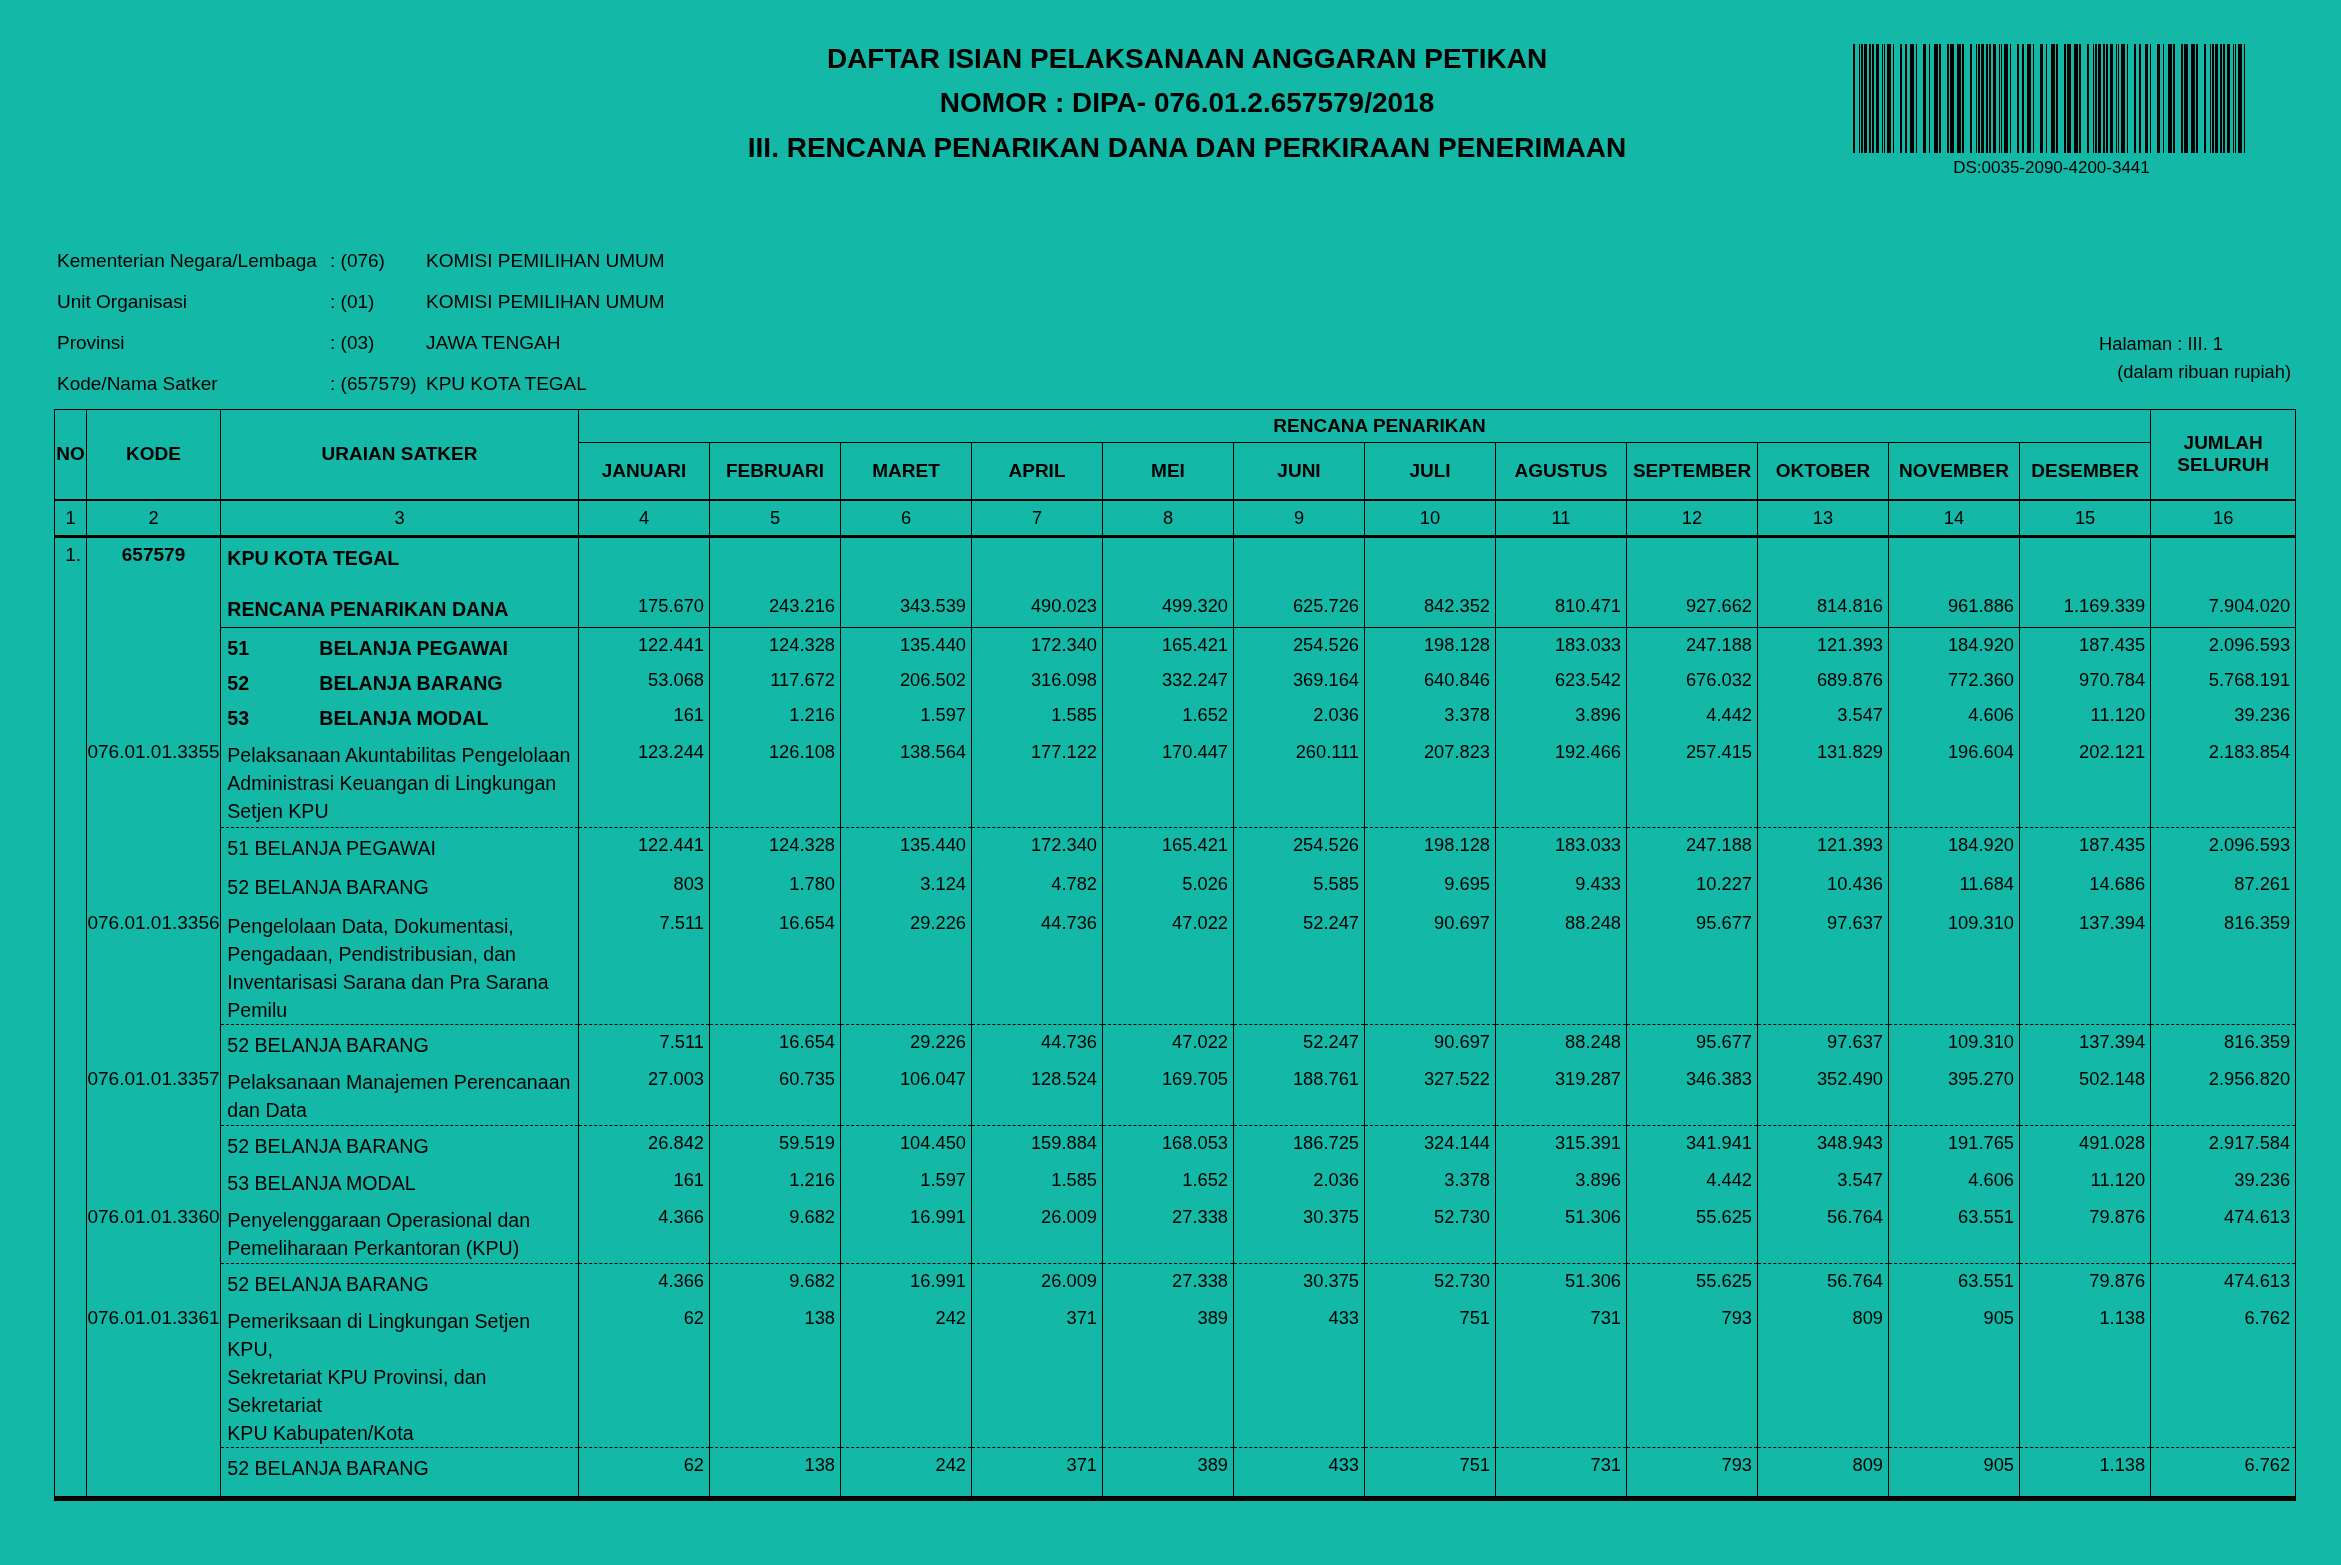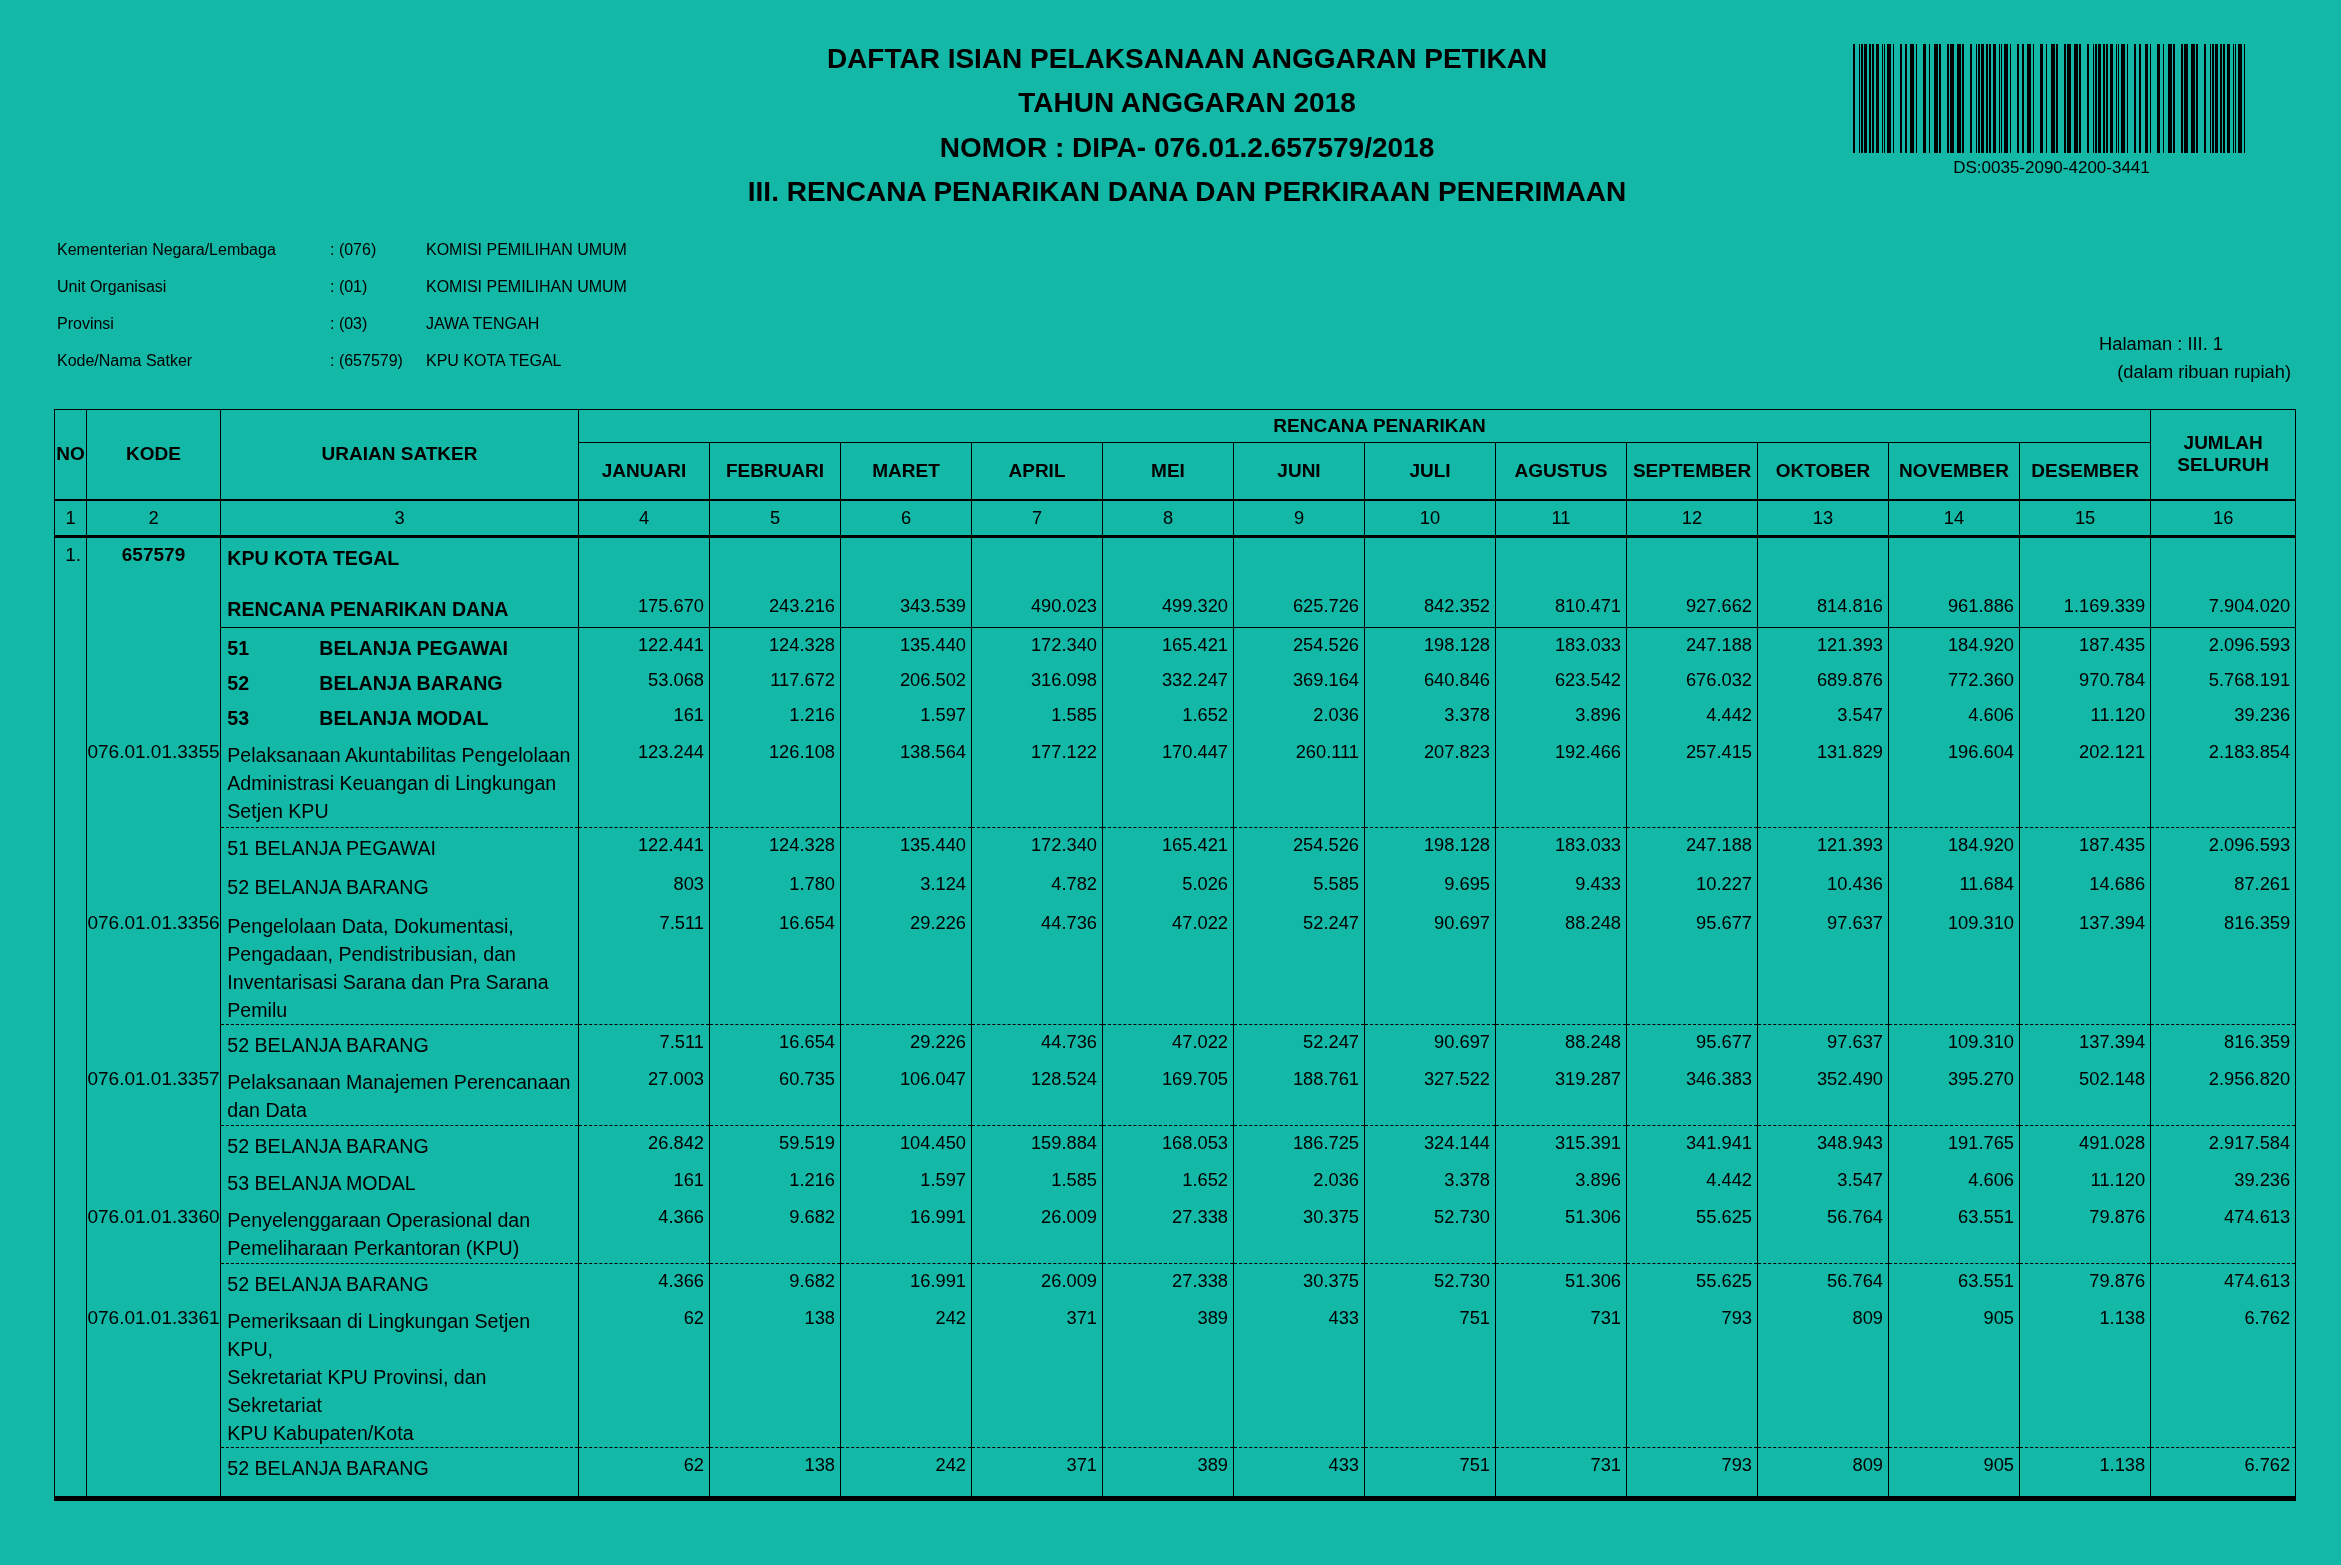--- a/index.html
+++ b/index.html
@@ -15,21 +15,21 @@
   
   .barcode-wrap { position:absolute; left:1853px; top:44px; width:397px; }
   .barcode-bars {
     height:109px; width:100%;
     background-image:
       repeating-linear-gradient(90deg,#000 0 2.5px,transparent 2.5px 5.7px,#000 5.7px 7px,transparent 7px 10.7px,#000 10.7px 14.5px,transparent 14.5px 16.4px,#000 16.4px 17.7px,transparent 17.7px 23.4px),
       repeating-linear-gradient(90deg,transparent 0 8.2px,#000 8.2px 10px,transparent 10px 19px,#000 19px 21px,transparent 21px 31px,#000 31px 32px,transparent 32px 39px);
   }
   .barcode-caption { text-align:center; font-size:17px; margin-top:5px; }
   
-  .meta { position:absolute; left:57px; top:241px; font-size:16px; }
+  .meta { position:absolute; left:57px; top:250px; font-size:19px; }
   .meta-row { display:flex; margin-bottom:19px; }
   .meta-label { width:273px; }
   .meta-code  { width:96px; }
   .meta-value { }
   
   .page-info { position:absolute; right:51px; top:333px; text-align:right; font-size:18.3px; }
   .page-info .halaman { padding-right:68px; margin-bottom:6.3px; }
   
   table.main {
     position:absolute; left:54px; top:409px; width:2235px;
@@ -56,21 +56,20 @@
   td.sep-solid  { border-bottom:1.9px solid #000; }
   td.sep-dashed { border-bottom:1.9px dashed #000; }
 </style>
 </head>
 <body>
 
 <div class="page">
 
   <div class="title-block">
     <div class="t-line">DAFTAR ISIAN PELAKSANAAN ANGGARAN PETIKAN</div>
-    <div class="t-line">TAHUN ANGGARAN 2018</div>
     <div class="t-line">NOMOR :  DIPA- 076.01.2.657579/2018</div>
     <div class="t-line">III. RENCANA PENARIKAN DANA DAN PERKIRAAN PENERIMAAN</div>
   </div>
 
   <div class="barcode-wrap">
     <div class="barcode-bars"></div>
     <div class="barcode-caption">DS:0035-2090-4200-3441</div>
   </div>
 
   <div class="meta" id="meta">

